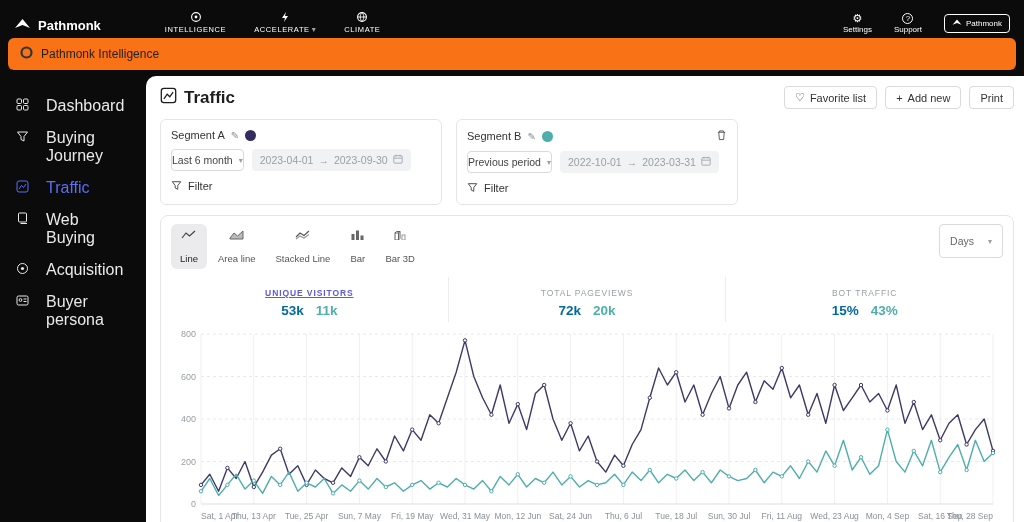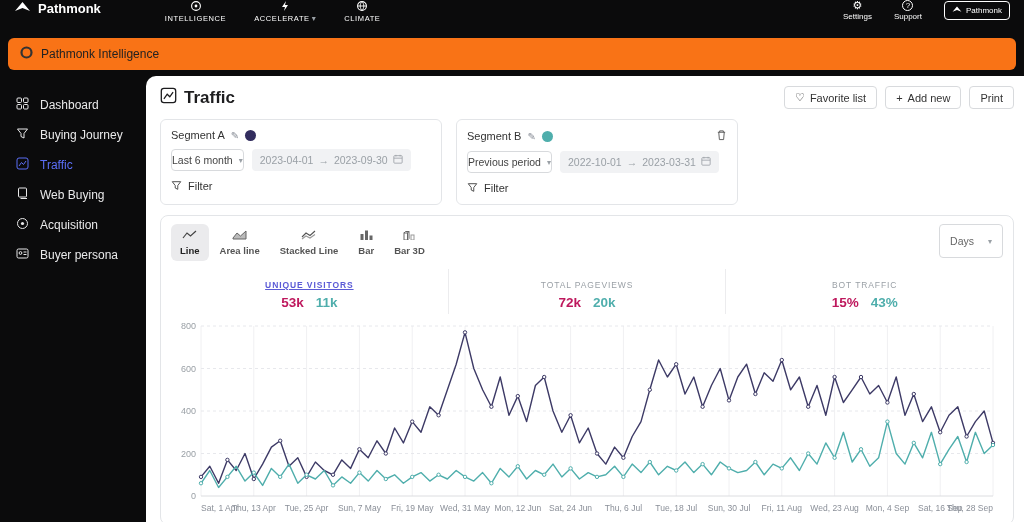--- a/index.html
+++ b/index.html
@@ -1,20 +1,20 @@
 <!DOCTYPE html>
 <html><head>
 <meta charset="utf-8">
 <style>
   * { margin:0; padding:0; box-sizing:border-box; }
   html,body { width:1024px; height:522px; overflow:hidden; background:#0b0b0c;
     font-family:"Liberation Sans", sans-serif; }
 
   
-  .topbar { height:34px; display:flex; align-items:flex-start; padding:0 14px; background:#0b0b0c; }
+  .topbar { height:34px; display:flex; align-items:flex-end; padding:0 14px; background:#0b0b0c; }
   .brand { display:flex; align-items:center; gap:7px; color:#fff; font-size:13px; font-weight:bold; }
   .top-nav { display:flex; gap:28px; margin-left:64px; }
   .top-nav-item { display:flex; flex-direction:column; align-items:center; gap:2px;
     color:#fff; font-size:7.5px; letter-spacing:.6px; cursor:pointer; }
   .top-nav-item svg { display:block; }
   .nav-label-row { display:flex; align-items:center; gap:2px; }
   .top-right { margin-left:auto; display:flex; align-items:center; gap:22px; }
   .top-util { display:flex; flex-direction:column; align-items:center; gap:1px; color:#fff; font-size:8px; cursor:pointer; }
   .gear-glyph { font-size:11px; line-height:11px; }
   .q-circle { width:11px; height:11px; border:1px solid #fff; border-radius:50%;
@@ -22,22 +22,22 @@
   .pm-badge { border:1px solid #fff; border-radius:4px; padding:3px 7px; display:flex;
     align-items:center; gap:4px; color:#fff; font-size:8px; cursor:pointer; }
 
   
   .subbar { margin:4px 8px 6px 8px; height:32px; background:#f97316; border-radius:6px;
     display:flex; align-items:center; gap:8px; padding:0 12px; font-size:12px; color:#222; }
 
   
   .layout { display:flex; height:450px; }
   .sidebar { width:146px; padding-top:14px; flex-shrink:0; }
-  .side-item { display:flex; align-items:center; gap:11px; padding:7px 16px; color:#e9e9ea;
-    font-size:12px; cursor:pointer; }
+  .side-item { display:flex; align-items:flex-start; gap:17px; padding:7px 16px; color:#e9e9ea;
+    font-size:16px; cursor:pointer; }
   .side-item.active { color:#5b6ef5; }
   .main { flex:1; background:#fff; border-top-left-radius:10px; padding:10px 10px 0 14px; overflow:hidden; }
 
   
   .page-head { display:flex; align-items:center; }
   .page-title { display:flex; align-items:center; gap:7px; font-size:17px; color:#1d1d1f; font-weight:bold; }
   .head-actions { margin-left:auto; display:flex; gap:8px; }
   .btn { border:1px solid #d8dadd; border-radius:4px; background:#fff; padding:4px 10px;
     font-size:11px; color:#333; display:flex; align-items:center; gap:5px; cursor:pointer;
     font-family:"Liberation Sans", sans-serif; }
@@ -54,33 +54,33 @@
     color:#444; display:flex; align-items:center; gap:6px; cursor:pointer; white-space:nowrap; }
   .chev { color:#9aa0a6; font-size:8px; }
   .date-box { background:#f1f2f4; border-radius:4px; padding:4px 8px; font-size:10.5px;
     color:#9aa0a6; display:flex; align-items:center; gap:5px; cursor:pointer; white-space:nowrap; }
   .seg-row3 { display:flex; gap:6px; margin-top:9px; font-size:11px; color:#333; cursor:pointer; }
 
   
   .chart-card { margin-top:10px; border:1px solid #e3e5e8; border-radius:8px; padding:8px 10px 4px 10px; }
   .chart-toolbar { display:flex; align-items:flex-start; }
   .tabs { display:flex; gap:2px; }
-  .tab { display:flex; flex-direction:column; align-items:center; gap:3px; padding:5px 9px;
-    border-radius:6px; font-size:9.5px; color:#555; cursor:pointer;font-weight:bold; }
+  .tab { display:flex; flex-direction:column; align-items:center; gap:11px; padding:5px 9px;
+    border-radius:6px; font-size:9.5px; color:#555; cursor:pointer; }
   .tab.active { background:#ebebed; color:#222; }
   .interval-select { margin-left:auto; border:1px solid #d8dadd; border-radius:4px; padding:10px 10px;
     font-size:10.5px; color:#666; display:flex; align-items:center; gap:14px; cursor:pointer; }
 
   .stats-row { display:flex; margin-top:8px; }
   .stat-cell { flex:1; text-align:center; padding:5px 0 4px 0; }
   .stat-cell + .stat-cell { border-left:1px solid #ececee; }
   .stat-label { font-size:8.5px; letter-spacing:.9px; color:#9aa0a6; cursor:pointer; }
   .stat-cell.active .stat-label { color:#5b5bd6; text-decoration:underline; font-weight:bold; }
   .stat-vals { margin-top:3px; display:flex; justify-content:center; gap:12px; font-size:13.5px; font-weight:bold; }
-  .val-a { color:#be185d; }
+  .val-a { color:#0369a1; }
   .val-b { color:#4faeac; }
 
   .chart-area { margin-top:2px; }
   svg text { font-family:"Liberation Sans", sans-serif; }
 </style>
 </head>
 <body>
 
 <div class="topbar">
   <div class="brand">

